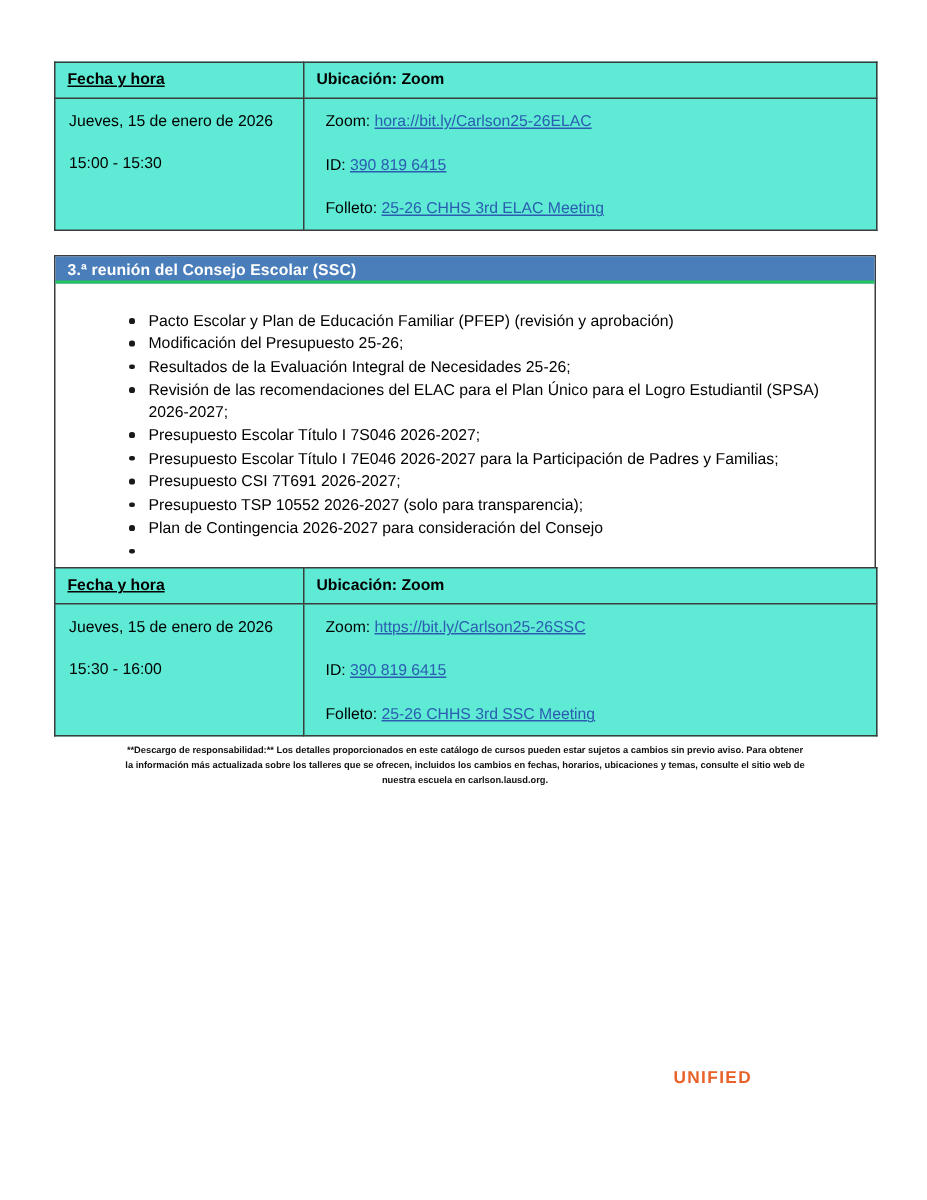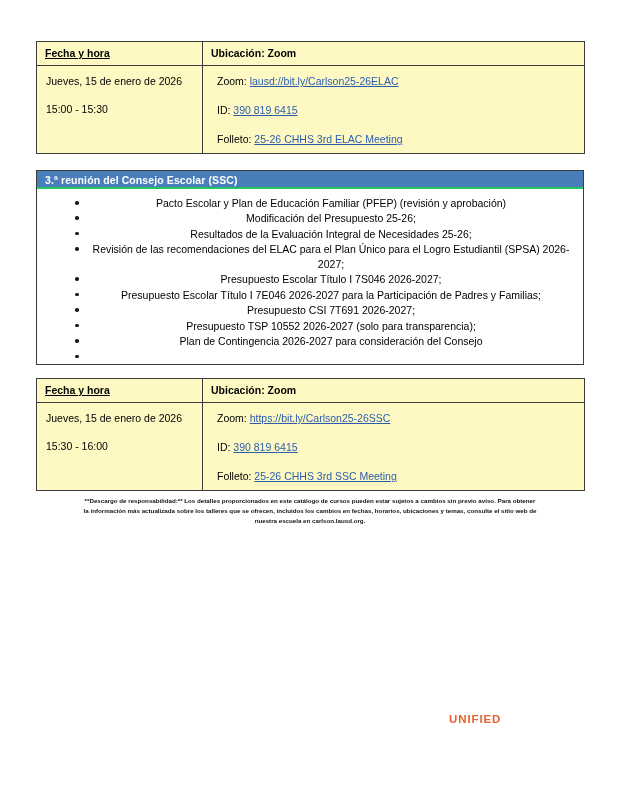--- a/index.html
+++ b/index.html
@@ -25,21 +25,21 @@
     background: #fff;
   }
 
   
   .sched-table {
     position: absolute;
     left: 36px;
     width: 548px;
     border-collapse: collapse;
     table-layout: fixed;
-    background: #fef9c3;
+    background: #5eead4;
   }
   .sched-table td {
     border: 1px solid #3c3c3c;
     vertical-align: top;
     padding: 5px 7px 5px 8px;
     font-size: 10.5px;
     line-height: 1.45;
   }
   .col-date { width: 166px; }
   .col-loc  { width: 382px; }
@@ -99,23 +99,22 @@
   .ssc-body {
     padding: 6px 8px 2px 8px;
   }
   .ssc-intro {
     font-size: 10.5px;
     line-height: 1.4;
     margin: 1px 0 8px 1px;
   }
   .ssc-list {
     list-style: none;
-    margin: 1px;
+    margin: 12px;
     padding: 0;
-    text-align: center;
   }
   .ssc-list li {
     position: relative;
     font-size: 10.5px;
     line-height: 1.38;
     padding-left: 42px;
     margin: 0 0 1px 0;
     min-height: 13px;
   }
   .ssc-list li::before {
@@ -193,21 +192,21 @@
         <td class="hdr-cell">
           <span class="hdr-text no-ul">Ubicación: Zoom</span>
         </td>
       </tr>
       <tr>
         <td class="body-cell">
           <div class="date-line">Jueves, 15 de enero de 2026</div>
           <div class="date-line second">15:00 - 15:30</div>
         </td>
         <td class="body-cell">
-          <div class="loc-line"><span>Zoom: </span><span class="doclink">lausd://bit.ly/Carlson25-26ELAC</span></div>
+          <div class="loc-line"><span>Zoom: </span><span class="doclink">hora://bit.ly/Carlson25-26ELAC</span></div>
           <div class="loc-line r2"><span>ID: </span><span class="doclink">390 819 6415</span></div>
           <div class="loc-line r3"><span>Folleto: </span><span class="doclink">25-26 CHHS 3rd ELAC Meeting</span></div>
         </td>
       </tr>
     </tbody>
   </table>
 
   <div class="ssc-block" style="top:170px;">
     <div class="ssc-bar">3.ª reunión del Consejo Escolar (SSC)</div>
     <div class="ssc-body">

